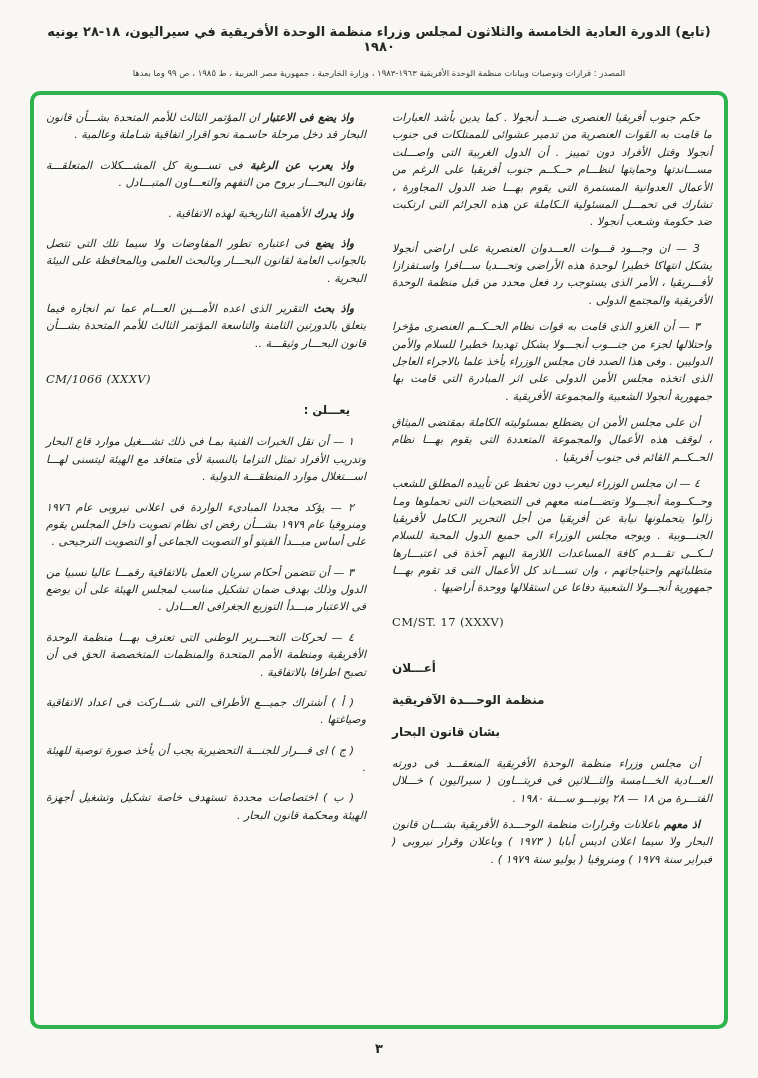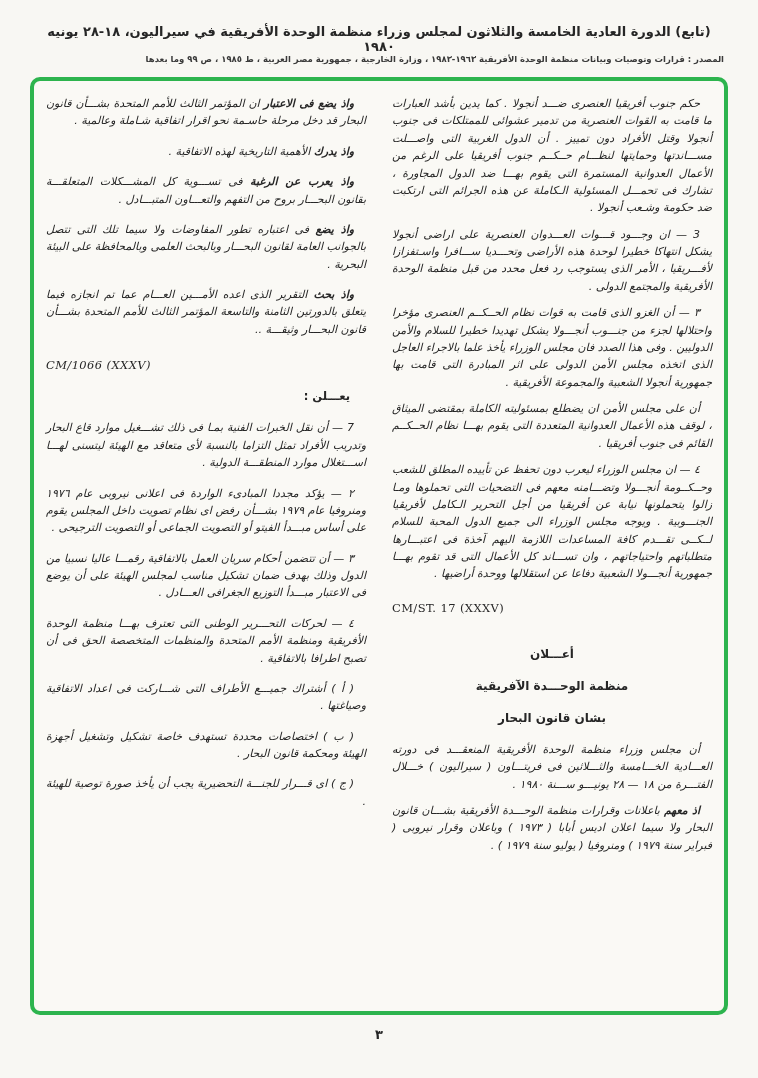--- a/index.html
+++ b/index.html
@@ -7,40 +7,40 @@
   body {
     background: #f8f7f3;
     font-family: "DejaVu Sans", sans-serif;
     color: #262626;
     overflow: hidden;
   }
   .page { width: 758px; height: 1078px; position: relative; }
 
   .doc-header { direction: rtl; text-align: center; padding: 24px 34px 0; }
   .header-title { font-size: 13px; font-weight: bold; }
-  .header-source { font-size: 8.5px; font-weight: bold; margin-top: 0; color: #3a3a3a; text-align: right; }
+  .header-source { font-size: 8.5px; font-weight: normal; margin-top: 14px; color: #3a3a3a; }
 
   .green-frame {
     margin: 13px 30px 0;
     height: 938px;
     border: 4px solid #2db44e;
     border-radius: 10px;
     padding: 14px 12px 10px;
     overflow: hidden;
     background: #faf9f5;
   }
 
   .columns { display: flex; direction: rtl; gap: 26px; height: 100%; }
   .column { flex: 1; text-align: justify; font-size: 11px; line-height: 1.58; }
 
   .para { margin-bottom: 9px; text-indent: 12px; font-style: italic; }
   .col-left .para { margin-bottom: 13px; }
   .lead { font-weight: bold; }
 
-  .heading { text-align: center; font-weight: bold; font-size: 12px; margin: 13px 0; text-indent: 0; }
+  .heading { text-align: left; font-weight: bold; font-size: 12px; margin: 13px 0; text-indent: 0; }
   .heading.main { letter-spacing: 1px; }
 
   .doc-ref {
     direction: ltr; text-align: left;
     font-family: "DejaVu Serif", "Liberation Serif", serif;
     font-size: 11.5px; letter-spacing: 0.4px;
     margin: 16px 0 28px; text-indent: 0;
   }
   .ref-line {
     display: block; direction: ltr; text-align: left; text-indent: 0;
@@ -62,63 +62,63 @@
     <div class="header-source">المصدر : قرارات وتوصيات وبيانات منظمة الوحدة الأفريقية ١٩٦٣-١٩٨٣ ، وزارة الخارجية ، جمهورية مصر العربية ، ط ١٩٨٥ ، ص ٩٩ وما بعدها</div>
   </header>
 
   <div class="green-frame">
     <div class="columns">
 
       <section class="column col-right">
         <p class="para">حكم جنوب أفريقيا العنصرى ضـــد أنجولا . كما يدين بأشد العبارات ما قامت به القوات العنصرية من تدمير عشوائى للممتلكات فى جنوب أنجولا وقتل الأفراد دون تمييز . أن الدول الغربية التى واصـــلت مســـاندتها وحمايتها لنظـــام حــكــم جنوب أفريقيا على الرغم من الأعمال العدوانية المستمرة التى يقوم بهـــا ضد الدول المجاورة ، تشارك فى تحمـــل المسئولية الـكاملة عن هذه الجرائم التى ارتكبت ضد حكومة وشـعب أنجولا .</p>
         <p class="para">3 — ان وجـــود قـــوات العـــدوان العنصرية على اراضى أنجولا يشكل انتهاكا خطيرا لوحدة هذه الأراضى وتحـــديا ســـافرا واسـتفزازا لأفـــريقيا ، الأمر الذى يستوجب رد فعل محدد من قبل منظمة الوحدة الأفريقية والمجتمع الدولى .</p>
         <p class="para">٣ — أن الغزو الذى قامت به قوات نظام الحــكــم العنصرى مؤخرا واحتلالها لجزء من جنـــوب أنجـــولا يشكل تهديدا خطيرا للسلام والأمن الدوليين . وفى هذا الصدد فان مجلس الوزراء يأخذ علما بالاجراء العاجل الذى اتخذه مجلس الأمن الدولى على اثر المبادرة التى قامت بها جمهورية أنجولا الشعبية والمجموعة الأفريقية .</p>
-        <p class="para">أن على مجلس الأمن ان يضطلع بمسئوليته الكاملة بمقتضى الميثاق ، لوقف هذه الأعمال العدوانية المتعددة التى يقوم بهـــا نظام الحــكــم القائم فى جنوب أفريقيا .</p>
+        <p class="para">أن على مجلس الأمن ان يضطلع بمسئوليته الكاملة بمقتضى الميثاق ، لوقف هذه الأعمال والمجموعة المتعددة التى يقوم بهـــا نظام الحــكــم القائم فى جنوب أفريقيا .</p>
         <p class="para">٤ — ان مجلس الوزراء ليعرب دون تحفظ عن تأييده المطلق للشعب وحــكــومة أنجـــولا وتضـــامنه معهم فى التضحيات التى تحملوها ومـا زالوا يتحملونها نيابة عن أفريقيا من أجل التحرير الـكامل لأفريقيا الجنـــوبية . ويوجه مجلس الوزراء الى جميع الدول المحبة للسلام لــكــى تقـــدم كافة المساعدات اللازمة اليهم آخذة فى اعتبـــارها متطلباتهم واحتياجاتهم ، وان تســـاند كل الأعمال التى قد تقوم بهـــا جمهورية أنجـــولا الشعبية دفاعا عن استقلالها ووحدة أراضيها .</p>
         <p class="doc-ref">CM/ST. 17 (XXXV)</p>
         <h2 class="heading main">أعـــلان</h2>
         <h3 class="heading">منظمة الوحـــدة الآفريقية</h3>
         <h3 class="heading">بشان قانون البحار</h3>
         <p class="para">أن مجلس وزراء منظمة الوحدة الأفريقية المنعقـــد فى دورته العـــادية الخـــامسة والثـــلاثين فى فريتـــاون ( سيراليون ) خـــلال الفتـــرة من ١٨ — ٢٨ يونيـــو ســـنة ١٩٨٠ .</p>
         <p class="para">
           <strong class="lead">اذ معهم</strong>
           <span>باعلانات وقرارات منظمة الوحـــدة الأفريقية بشـــان قانون البحار ولا سيما اعلان اديس أبابا ( ١٩٧٣ ) وباعلان وقرار نيروبى ( فبراير سنة ١٩٧٩ ) ومنروفيا ( يوليو سنة ١٩٧٩ ) .</span>
         </p>
       </section>
 
       <section class="column col-left">
         <p class="para">
           <strong class="lead">واذ يضع فى الاعتبار</strong>
           <span>ان المؤتمر الثالث للأمم المتحدة بشـــأن قانون البحار قد دخل مرحلة حاسـمة نحو اقرار اتفاقية شـاملة وعالمية .</span>
         </p>
         <p class="para">
+          <strong class="lead">واذ يعرب عن الرغبة</strong>
+          <span>فى تســـوية كل المشـــكلات المتعلقـــة بقانون البحـــار بروح من التفهم والتعـــاون المتبـــادل .</span>
+        </p>
+        <p class="para">
           <strong class="lead">واذ يدرك</strong>
           <span>الأهمية التاريخية لهذه الاتفاقية .</span>
-        </p>
-        <p class="para">
-          <strong class="lead">واذ يعرب عن الرغبة</strong>
-          <span>فى تســـوية كل المشـــكلات المتعلقـــة بقانون البحـــار بروح من التفهم والتعـــاون المتبـــادل .</span>
         </p>
         <p class="para">
           <strong class="lead">واذ يضع</strong>
           <span>فى اعتباره تطور المفاوضات ولا سيما تلك التى تتصل بالجوانب العامة لقانون البحـــار وبالبحث العلمى وبالمحافظة على البيئة البحرية .</span>
         </p>
         <p class="para">
           <strong class="lead">واذ بحث</strong>
           <span>التقرير الذى اعده الأمـــين العـــام عما تم انجازه فيما يتعلق بالدورتين الثامنة والتاسعة المؤتمر الثالث للأمم المتحدة بشـــأن قانون البحـــار وثيقـــة ..</span>
           <span class="ref-line">CM/1066 (XXXV)</span>
         </p>
         <p class="declares">يعـــلن :</p>
-        <p class="para">7 — أن نقل الخبرات الفنية بمـا فى ذلك تشـــغيل موارد قاع البحار وتدريب الأفراد تمثل التزاما بالنسبة لأى متعاقد مع الهيئة ليتسنى لهـــا اســـتغلال موارد المنطقـــة الدولية .</p>
+        <p class="para">١ — أن نقل الخبرات الفنية بمـا فى ذلك تشـــغيل موارد قاع البحار وتدريب الأفراد تمثل التزاما بالنسبة لأى متعاقد مع الهيئة ليتسنى لهـــا اســـتغلال موارد المنطقـــة الدولية .</p>
         <p class="para">٢ — يؤكد مجددا المبادىء الواردة فى اعلانى نيروبى عام ١٩٧٦ ومنروفيا عام ١٩٧٩ بشـــأن رفض اى نظام تصويت داخل المجلس يقوم على أساس مبـــدأ الفيتو أو التصويت الجماعى أو التصويت الترجيحى .</p>
         <p class="para">٣ — أن تتضمن أحكام سريان العمل بالاتفاقية رقمـــا عاليا نسبيا من الدول وذلك بهدف ضمان تشكيل مناسب لمجلس الهيئة على أن يوضع فى الاعتبار مبـــدأ التوزيع الجغرافى العـــادل .</p>
         <p class="para">٤ — لحركات التحـــرير الوطنى التى تعترف بهـــا منظمة الوحدة الأفريقية ومنظمة الأمم المتحدة والمنظمات المتخصصة الحق فى أن تصبح اطرافا بالاتفاقية .</p>
         <p class="para">( أ ) أشتراك جميـــع الأطراف التى شـــاركت فى اعداد الاتفاقية وصياغتها .</p>
+        <p class="para">( ج ) اى قـــرار للجنـــة التحضيرية يجب أن يأخذ صورة توصية للهيئة .</p>
         <p class="para">( ب ) اختصاصات محددة تستهدف خاصة تشكيل وتشغيل أجهزة الهيئة ومحكمة قانون البحار .</p>
-        <p class="para">( ج ) اى قـــرار للجنـــة التحضيرية يجب أن يأخذ صورة توصية للهيئة .</p>
       </section>
 
     </div>
   </div>
 
   <footer class="page-footer">
     <span class="page-number">٣</span>
   </footer>
 
 </div>

